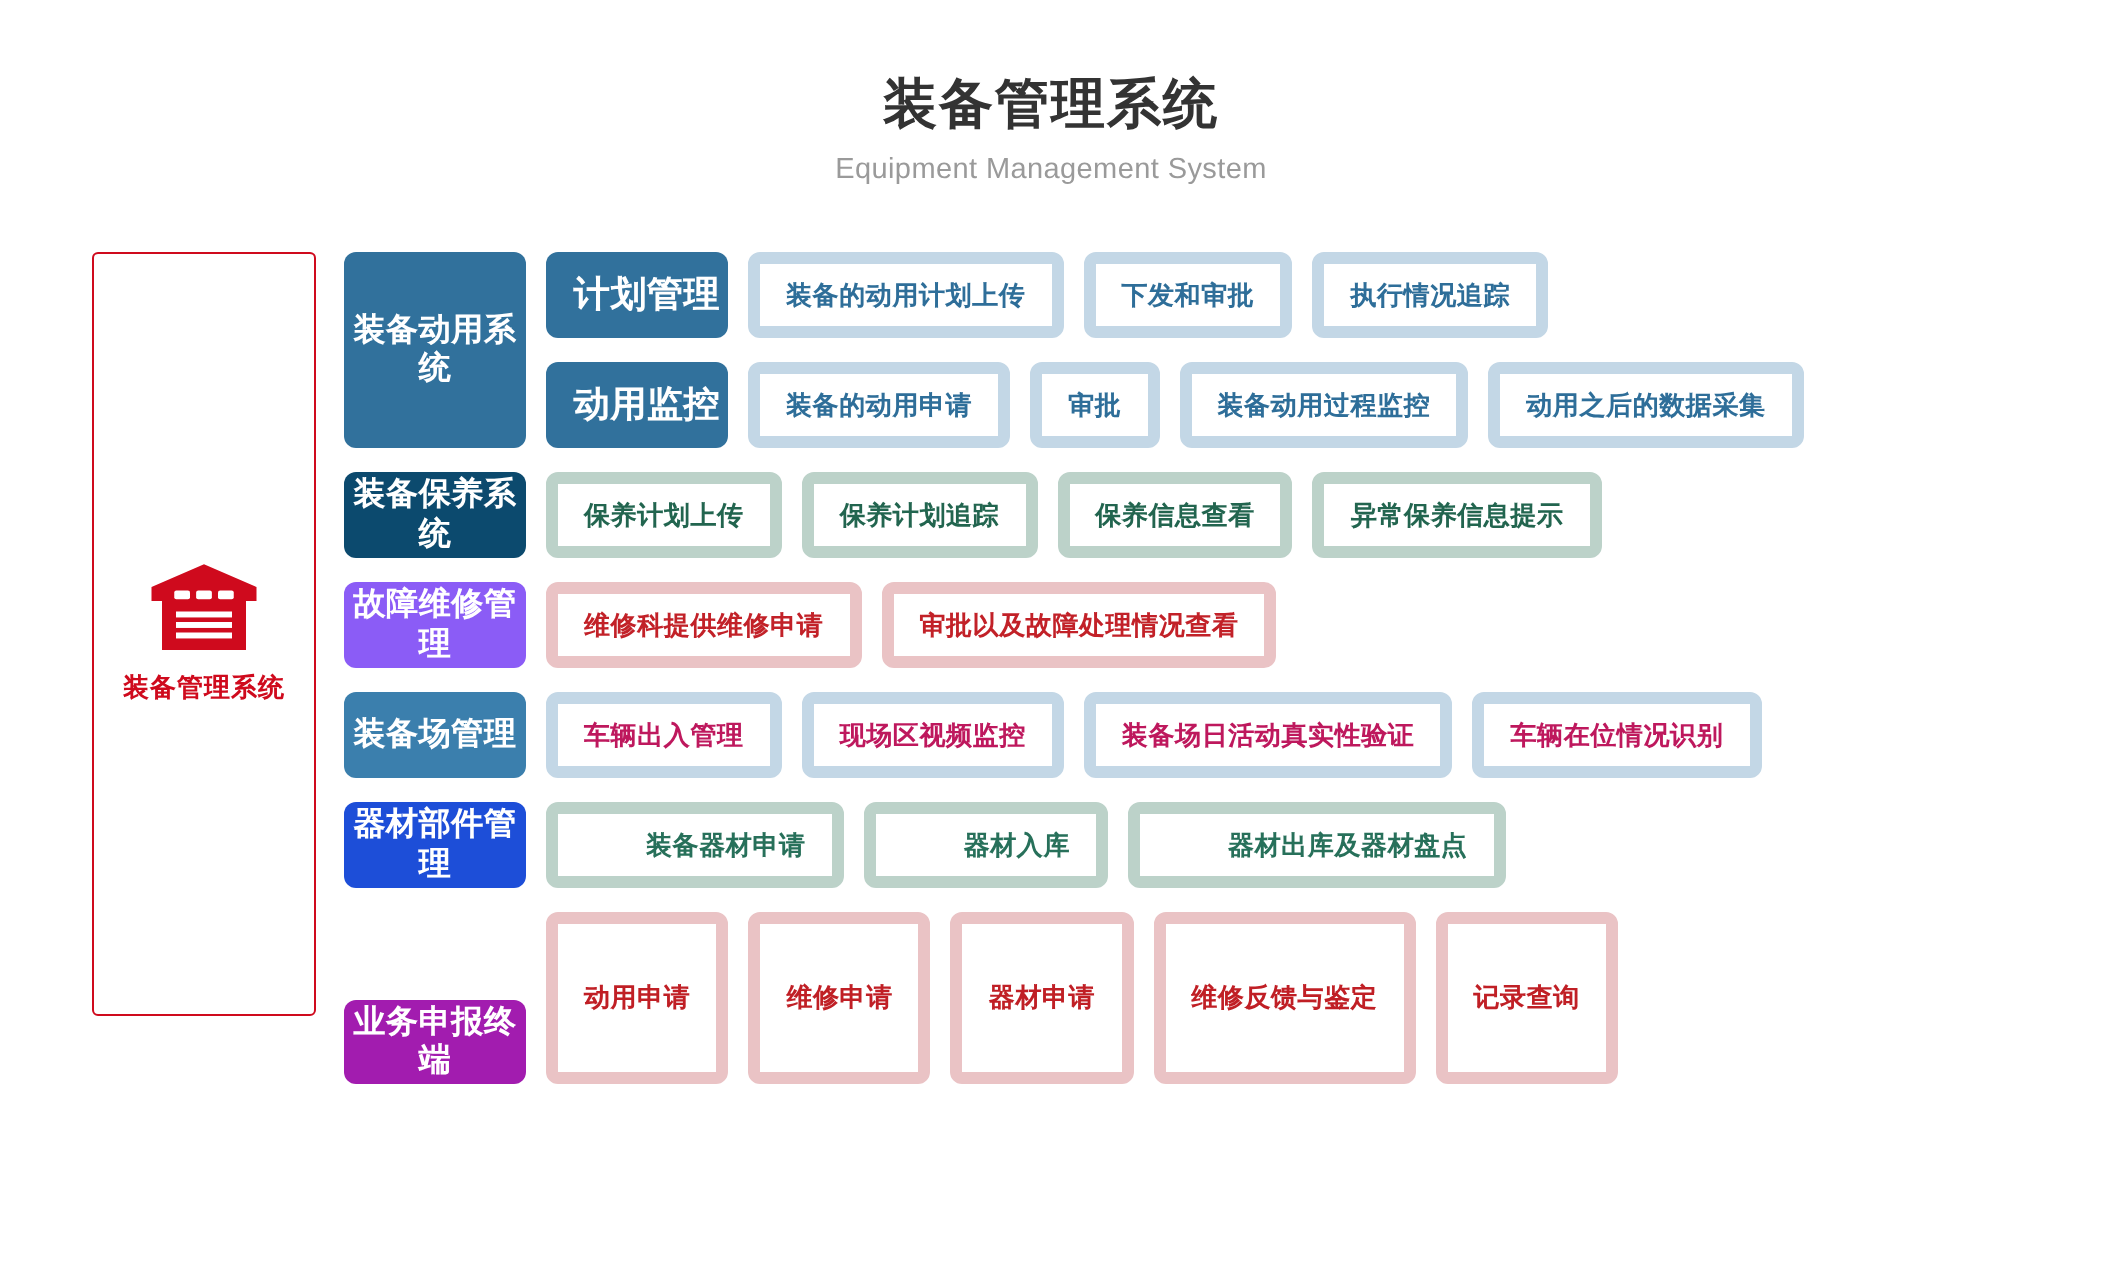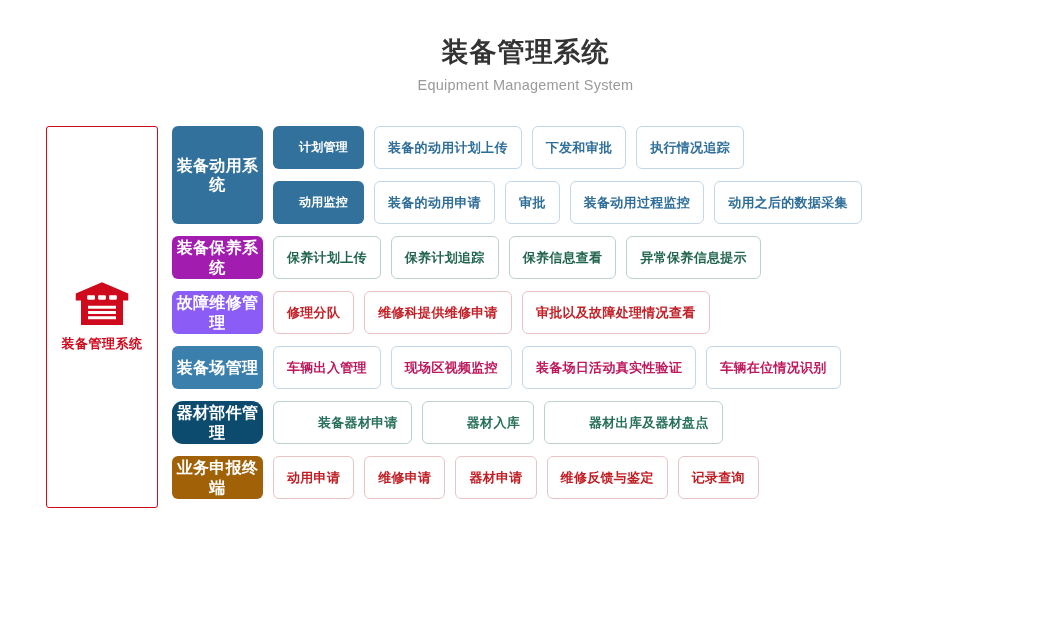--- a/index.html
+++ b/index.html
@@ -125,68 +125,68 @@
     gap: 10px;
   }
 
   
   .subcat {
     flex: 0 0 auto;
     width: 91px;
     min-height: 43px;
     border-radius: 6px;
     color: #ffffff;
-    font-size: 12px;
+    font-size: 18px;
     font-weight: bold;
     display: flex;
     align-items: center;
     justify-content: center;
     text-align: center;
     line-height: 1.2;
     letter-spacing: 0.3px;
     padding-left: 10px;
   }
 
   
   .leaf {
     flex: 0 0 auto;
     min-height: 43px;
     border-radius: 6px;
     background: #ffffff;
-    border: 1px solid #14532d;
+    border: 6px solid #14532d;
     font-size: 13px;
     font-weight: bold;
     display: flex;
     align-items: center;
     justify-content: center;
     text-align: center;
     line-height: 1.2;
     padding: 0 13px;
     white-space: nowrap;
     letter-spacing: 0.3px;
   }
 
   
   .theme-blue-dark  .cat,
   .theme-blue-dark  .subcat { background: #31719c; }
   .theme-blue-dark  .leaf   { border-color: #c3d7e6; color: #2e6e99; }
 
-  .theme-green .cat  { background: #a21caf; }
+  .theme-green .cat  { background: #0c4a6e; }
   .theme-green .leaf { border-color: #bcd2c9; color: #22654f; }
 
   .theme-red .cat  { background: #8b5cf6; }
   .theme-red .leaf { border-color: #eac3c5; color: #c22128; }
 
   .theme-blue-light .cat  { background: #3b7fad; }
   .theme-blue-light .leaf { border-color: #c3d7e6; color: #be185d; }
 
-  .theme-green2 .cat  { background: #0c4a6e; border-radius: 11px; }
+  .theme-green2 .cat  { background: #1d4ed8; }
   .theme-green2 .leaf { border-color: #bcd2c9; color: #27705a; padding-left: 44px; }
 
-  .theme-red2 .cat  { background: #a16207; }
+  .theme-red2 .cat  { background: #a21caf; margin-top: 44px; }
   .theme-red2 .leaf { border-color: #eac3c5; color: #c01f25; }
 </style>
 </head>
 <body>
 
 <div class="header">
   <h1 class="title">装备管理系统</h1>
   <p class="subtitle">Equipment Management System</p>
 </div>
 
@@ -232,21 +232,20 @@
     <div class="row theme-green">
       <div class="cat single">装备保养系统</div>
       <div class="leaf">保养计划上传</div>
       <div class="leaf">保养计划追踪</div>
       <div class="leaf">保养信息查看</div>
       <div class="leaf">异常保养信息提示</div>
     </div>
 
     <div class="row theme-red">
       <div class="cat single">故障维修管理</div>
-      <div class="leaf">修理分队</div>
       <div class="leaf">维修科提供维修申请</div>
       <div class="leaf">审批以及故障处理情况查看</div>
     </div>
 
     <div class="row theme-blue-light">
       <div class="cat single">装备场管理</div>
       <div class="leaf">车辆出入管理</div>
       <div class="leaf">现场区视频监控</div>
       <div class="leaf">装备场日活动真实性验证</div>
       <div class="leaf">车辆在位情况识别</div>

